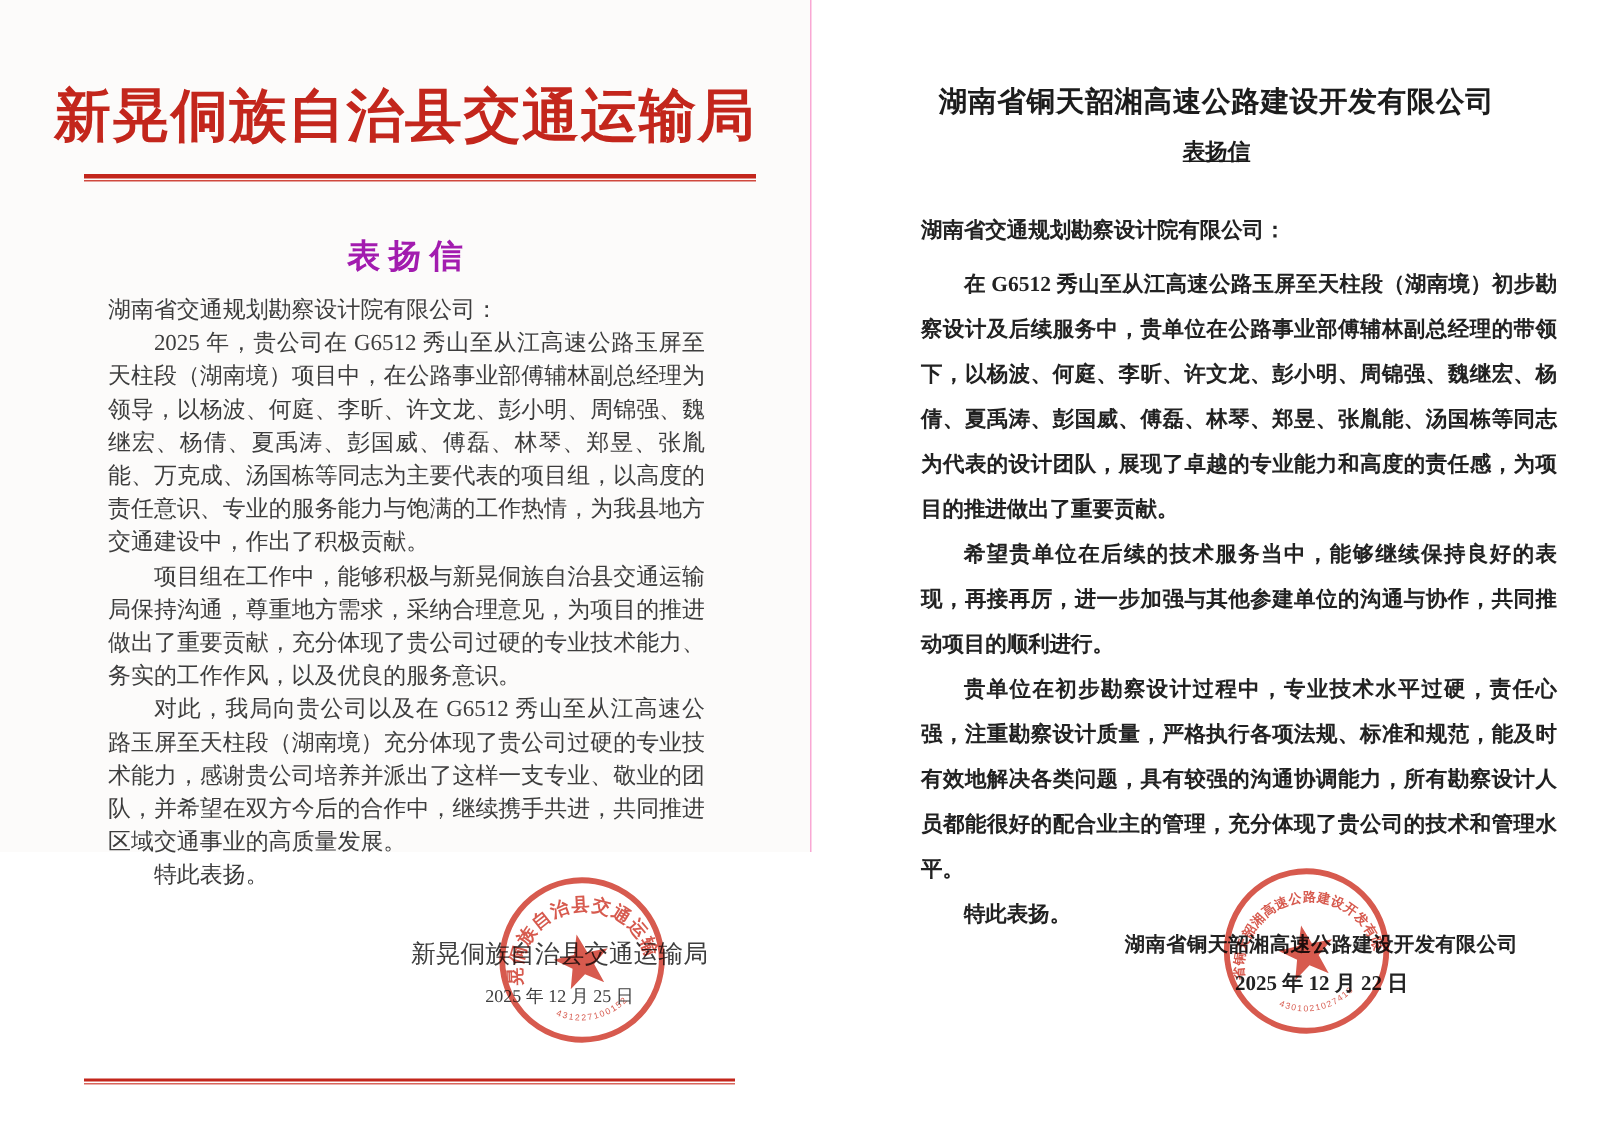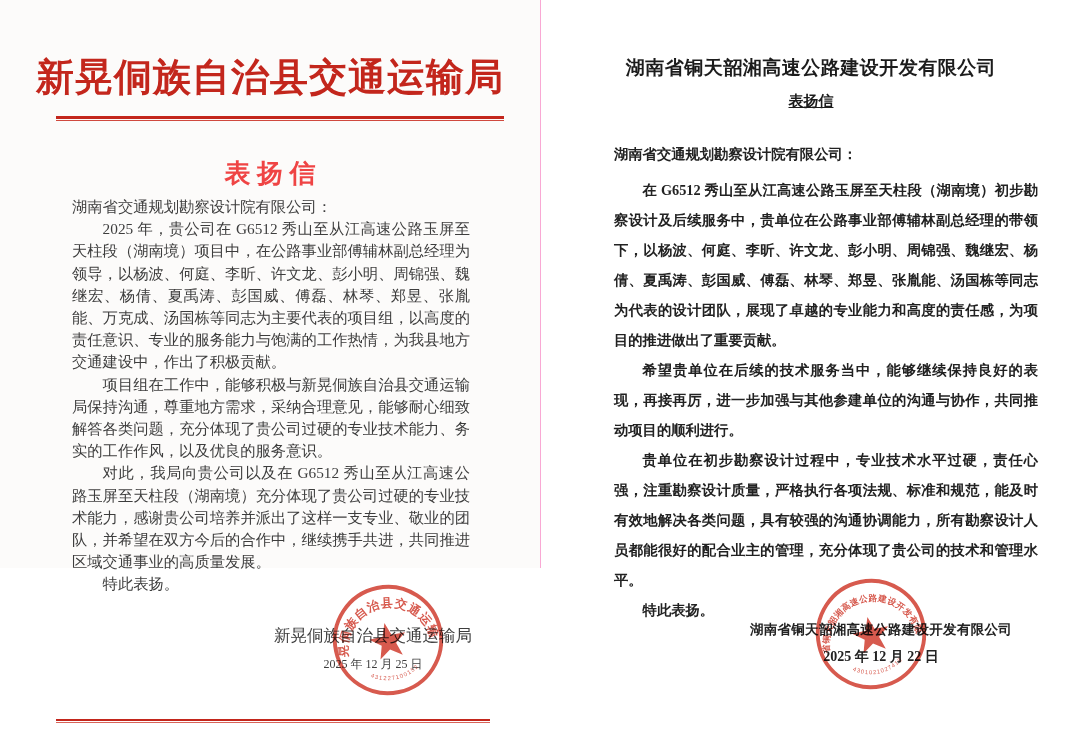--- a/index.html
+++ b/index.html
@@ -17,21 +17,21 @@
     position:absolute;top:52px;left:0;width:540px;text-align:center;
     font-size:38px;font-weight:700;letter-spacing:1px;color:#c3261c;
     font-family:"Liberation Serif","DejaVu Serif",serif;
   }
   .l-rule{
     position:absolute;top:116px;left:56px;width:448px;height:1px;
     border-top:3px solid #c3261c;border-bottom:1px solid #d0493e;
   }
   .l-heading{
     position:absolute;top:156px;left:0;width:540px;text-align:center;
-    font-size:26px;font-weight:700;color:#ef4444;
+    font-size:22px;font-weight:700;color:#a21caf;
   }
   .l-body{
     position:absolute;top:196px;left:72px;width:398px;
     font-size:15.3px;line-height:22.2px;color:#3d3d3d;
     text-align:justify;
   }
   .l-body p{margin:0;text-indent:2em;}
   .l-body .salutation{text-indent:0;}
   .l-sign{
     position:absolute;top:622px;left:263px;width:220px;text-align:center;
@@ -84,21 +84,21 @@
 <div class="page" id="left-page">
 
   <div class="l-title">新晃侗族自治县交通运输局</div>
   <div class="l-rule"></div>
 
   <div class="l-heading">表 扬 信</div>
 
   <div class="l-body">
     <p class="salutation">湖南省交通规划勘察设计院有限公司：</p>
     <p>2025 年，贵公司在 G6512 秀山至从江高速公路玉屏至天柱段（湖南境）项目中，在公路事业部傅辅林副总经理为领导，以杨波、何庭、李昕、许文龙、彭小明、周锦强、魏继宏、杨倩、夏禹涛、彭国威、傅磊、林琴、郑昱、张胤能、万克成、汤国栋等同志为主要代表的项目组，以高度的责任意识、专业的服务能力与饱满的工作热情，为我县地方交通建设中，作出了积极贡献。</p>
-    <p>项目组在工作中，能够积极与新晃侗族自治县交通运输局保持沟通，尊重地方需求，采纳合理意见，能够耐心细致解答各类问题，充分体现了贵公司过硬的专业技术能力、务实的工作作风，以及优良的服务意识。</p>
+    <p>项目组在工作中，能够积极与新晃侗族自治县交通运输局保持沟通，尊重地方需求，采纳合理意见，为项目的推进做出了重要贡献，充分体现了贵公司过硬的专业技术能力、务实的工作作风，以及优良的服务意识。</p>
     <p>对此，我局向贵公司以及在 G6512 秀山至从江高速公路玉屏至天柱段（湖南境）充分体现了贵公司过硬的专业技术能力，感谢贵公司培养并派出了这样一支专业、敬业的团队，并希望在双方今后的合作中，继续携手共进，共同推进区域交通事业的高质量发展。</p>
     <p>特此表扬。</p>
   </div>
 
   <div class="l-sign">
     <div class="name">新晃侗族自治县交通运输局</div>
     <div class="date">2025 年 12 月 25 日</div>
   </div>
 
   <svg class="seal" id="left-seal" viewBox="0 0 120 120">

